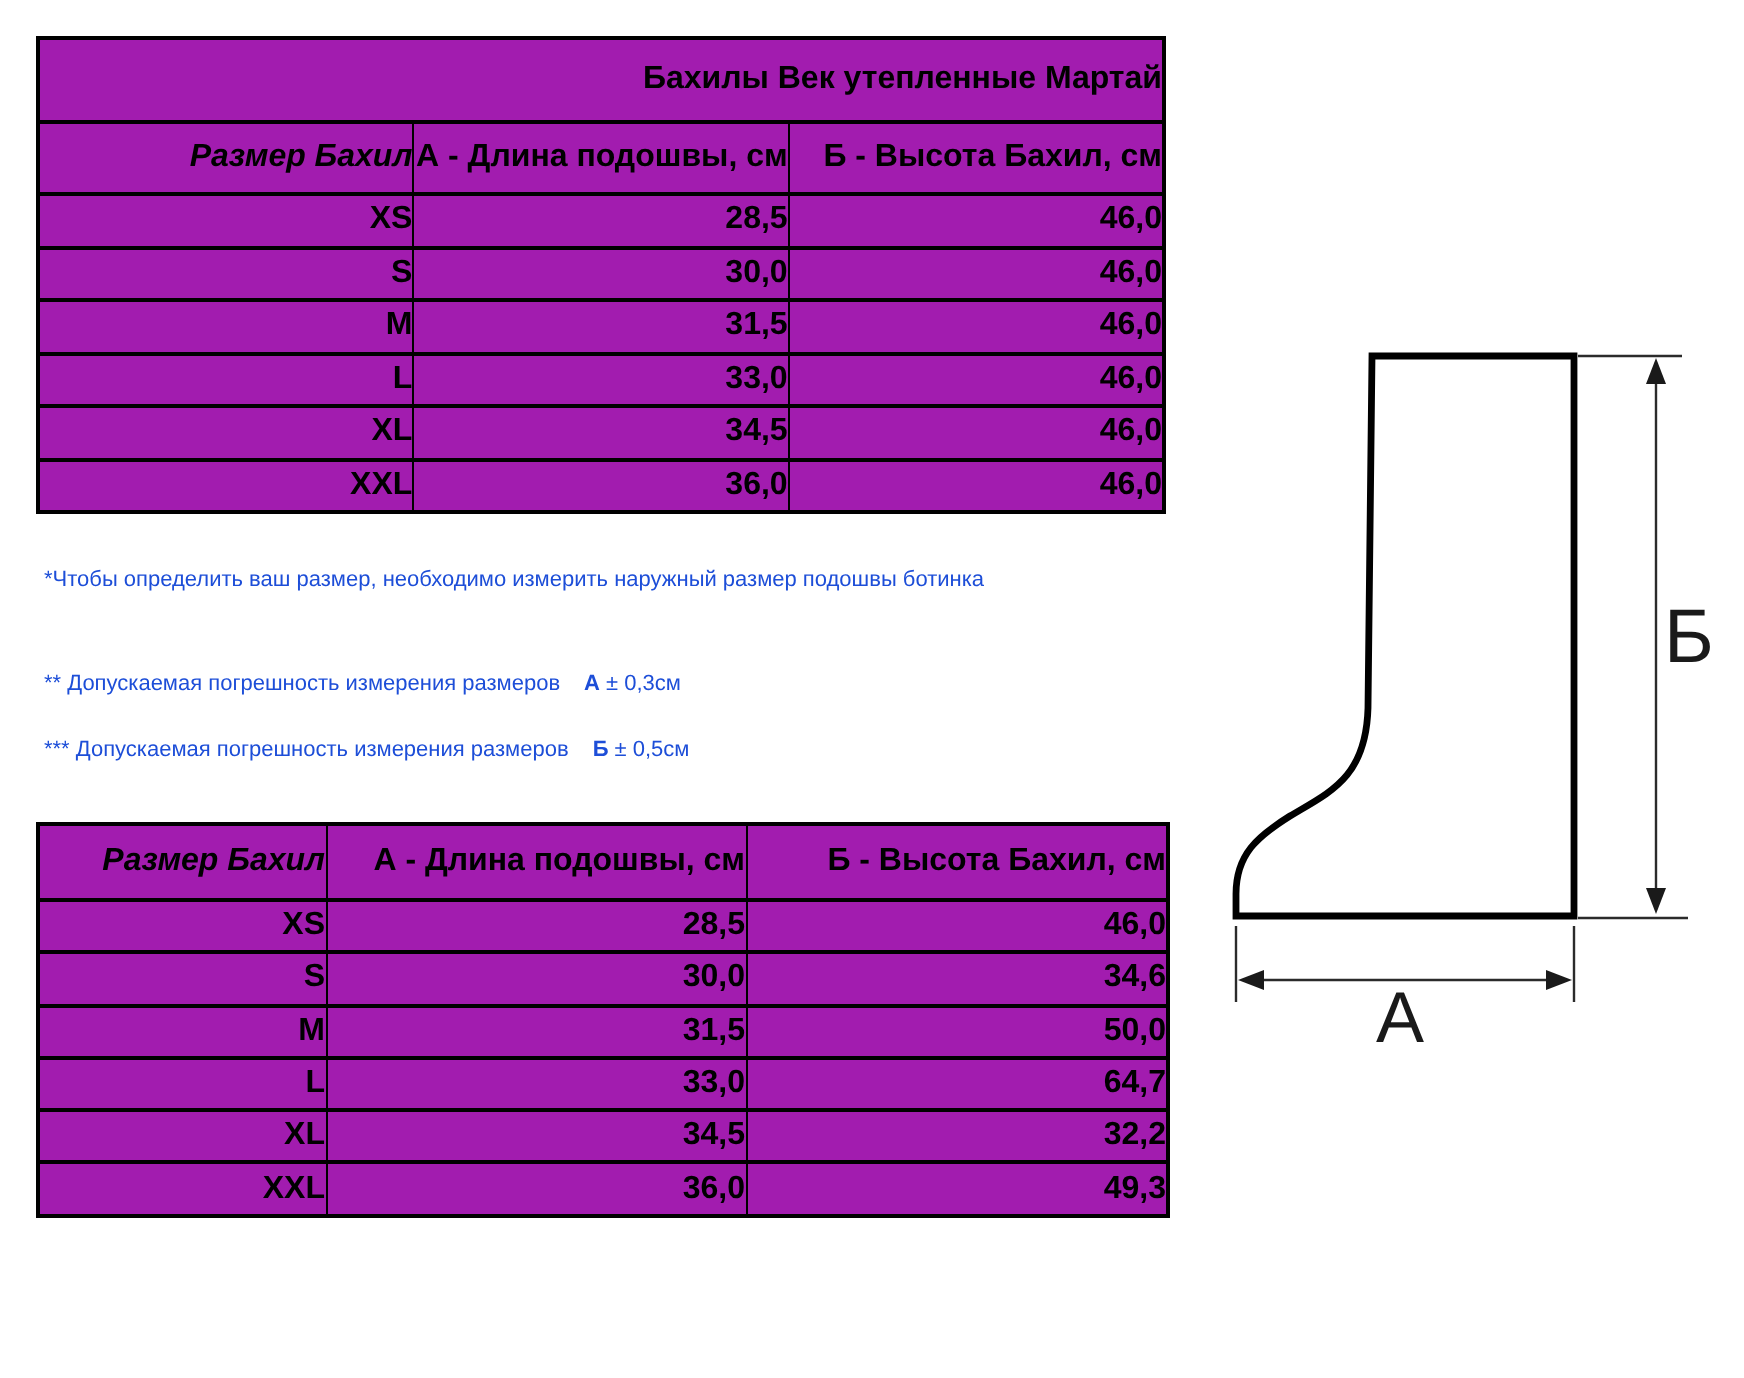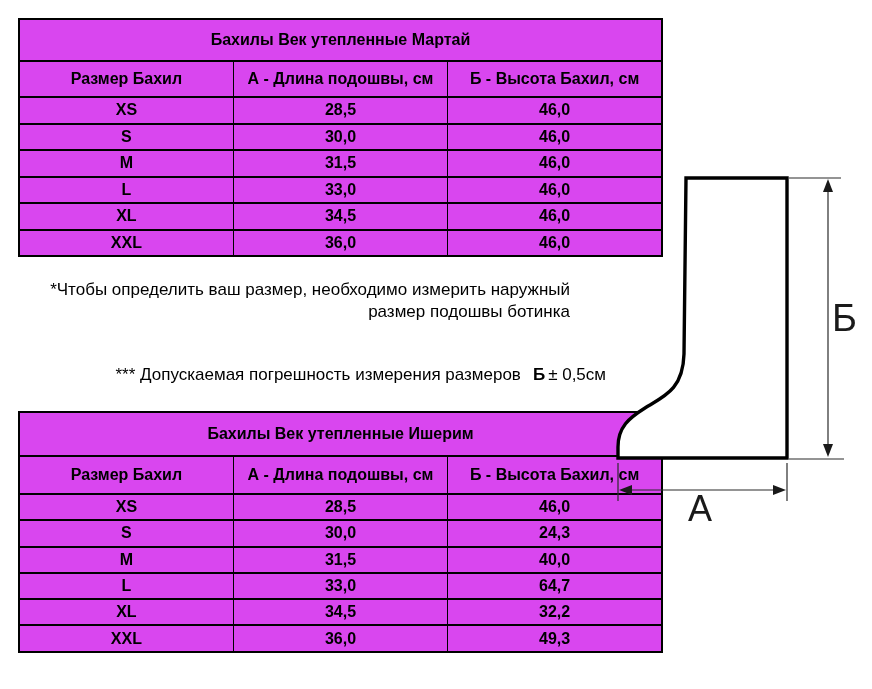--- a/index.html
+++ b/index.html
@@ -11,58 +11,57 @@
     background: #ffffff;
     font-family: "Liberation Sans", sans-serif;
     color: #000000;
     overflow: hidden;
   }
   table.size-table {
     position: absolute;
     left: 18px;
     border-collapse: collapse;
     table-layout: fixed;
-    width: 645px;
-    background: #d946ef;
+    width: 565px;
+    background: #a21caf;
     border: 2px solid #000000;
-    text-align: center;
+    text-align: right;
   }
   table.size-table td {
     border-left: 1px solid #000000;
     border-right: 1px solid #000000;
     border-top: 2px solid #000000;
     border-bottom: 2px solid #000000;
     font-weight: bold;
     font-size: 16px;
     padding: 0;
     vertical-align: middle;
   }
   #table-1 { top: 18px; }
   #table-2 { top: 411px; }
-  td.col-size   { width: 144px; }
+  td.col-size   { width: 144px; font-style: italic; }
   td.col-length { width: 210px; }
   td.col-height { width: 211px; margin-left: 24px; }
   td.table-title-cell { height: 42px; font-size: 17px; }
   #table-2 td.table-title-cell { height: 44px; }
   td.header-cell { height: 36px; font-size: 16px; }
   #table-2 td.header-cell { height: 38px; }
   td.data-cell { height: 26.5px; margin-top: 19px; }
   #table-2 td.data-cell { height: 26.3px; }
   .note {
     position: absolute;
     left: 22px;
     width: 548px;
-    font-size: 17px;
+    font-size: 11px;
     line-height: 22px;
-    color: #000000;
-    text-align: right;
+    color: #1d4ed8;
   }
   #note-1 { top: 279px; }
   #note-2 { top: 331px; }
-  #note-3 { top: 364px; margin-left: 36px; }
+  #note-3 { top: 364px; }
   .dim-letter {
     font-weight: bold;
     margin-left: 12px;
     margin-right: 3px;
   }
   .diagram {
     position: absolute;
     left: 600px;
     top: 150px;
   }
@@ -113,48 +112,48 @@
       </tr>
       <tr>
         <td class="data-cell">XXL</td>
         <td class="data-cell">36,0</td>
         <td class="data-cell">46,0</td>
       </tr>
     </tbody>
   </table>
 
   <div class="note" id="note-1">*Чтобы определить ваш размер, необходимо измерить наружный размер подошвы ботинка</div>
+  <div class="note" id="note-2">
+    <span>** Допускаемая погрешность измерения размеров</span><span class="dim-letter">А</span><span>± 0,3см</span>
+  </div>
   <div class="note" id="note-3">
     <span>*** Допускаемая погрешность измерения размеров</span><span class="dim-letter">Б</span><span>± 0,5см</span>
   </div>
 
   <table class="size-table" id="table-2">
     <tbody>
-      <tr>
-        <td class="table-title-cell" colspan="3">Бахилы Век утепленные Ишерим</td>
-      </tr>
       <tr>
         <td class="header-cell col-size">Размер Бахил</td>
         <td class="header-cell col-length">А - Длина подошвы, см</td>
         <td class="header-cell col-height">Б - Высота Бахил, см</td>
       </tr>
       <tr>
         <td class="data-cell">XS</td>
         <td class="data-cell">28,5</td>
         <td class="data-cell">46,0</td>
       </tr>
       <tr>
         <td class="data-cell">S</td>
         <td class="data-cell">30,0</td>
-        <td class="data-cell">24,3</td>
+        <td class="data-cell">34,6</td>
       </tr>
       <tr>
         <td class="data-cell">M</td>
         <td class="data-cell">31,5</td>
-        <td class="data-cell">40,0</td>
+        <td class="data-cell">50,0</td>
       </tr>
       <tr>
         <td class="data-cell">L</td>
         <td class="data-cell">33,0</td>
         <td class="data-cell">64,7</td>
       </tr>
       <tr>
         <td class="data-cell">XL</td>
         <td class="data-cell">34,5</td>
         <td class="data-cell">32,2</td>

